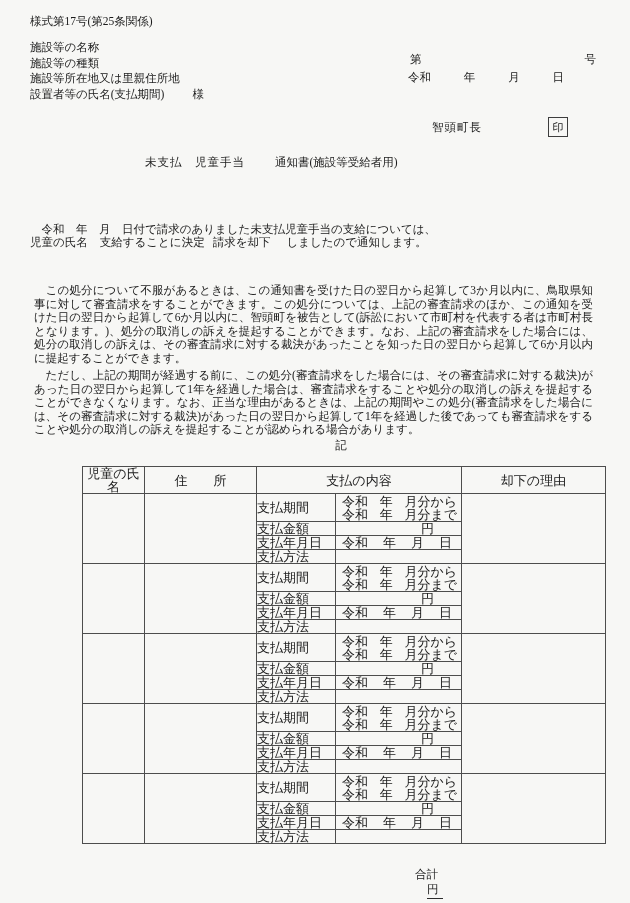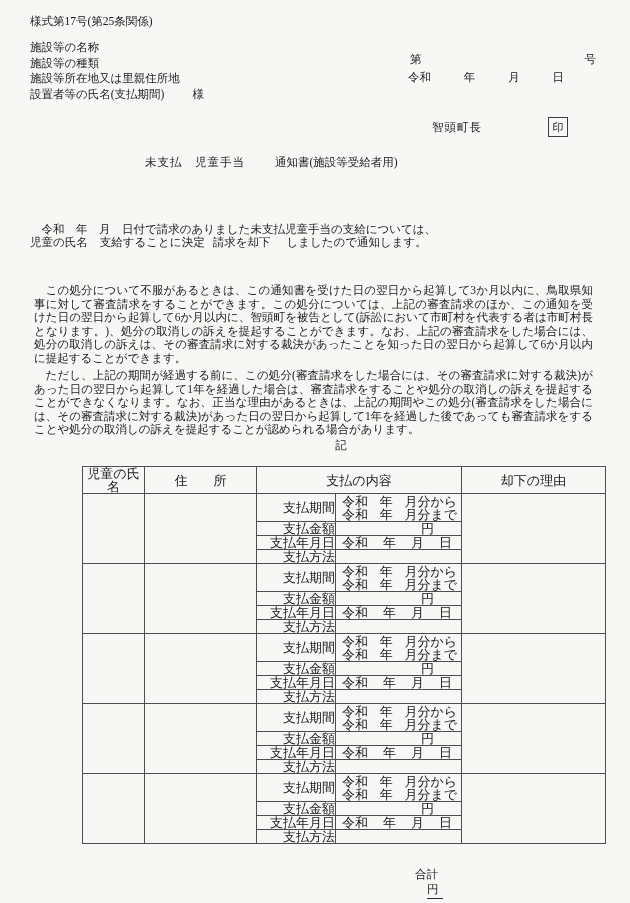--- a/index.html
+++ b/index.html
@@ -42,21 +42,21 @@
   .paragraphs{left:30px;top:280px;width:567px;line-height:13.5px;text-align:justify;}
   .paragraphs p{margin:4px;}
   .ki{left:82px;top:438px;width:518px;text-align:center;}
   
   .tbl-wrap{left:82px;top:466px;}
   table.doc{border-collapse:collapse;table-layout:fixed;font-size:13px;}
   table.doc td{border:1px solid #4d4d4d;padding:0;vertical-align:middle;
                line-height:13px;overflow:hidden;}
   td.c-name{width:61px;}
   td.c-addr{width:111px;}
-  td.c-lbl{width:78px;text-align:right;}
+  td.c-lbl{width:78px;text-align:left;}
   td.c-val{width:125px;}
   td.c-reason{width:143px;}
   tr.hdr td{height:22px;text-align:center;}
   tr.r-period td{height:27px;}
   tr.r-small td{height:13px;margin-left:22px;}
   .pline{display:flex;justify-content:space-between;padding:0 4px 0 6px;}
   .dline{display:flex;justify-content:space-between;padding:0 9px 0 6px;}
   .amt{display:block;text-align:right;padding-right:27px;}
   
   .total-row{left:415px;top:867px;width:186px;display:flex;align-items:flex-start;flex-direction:column;}

